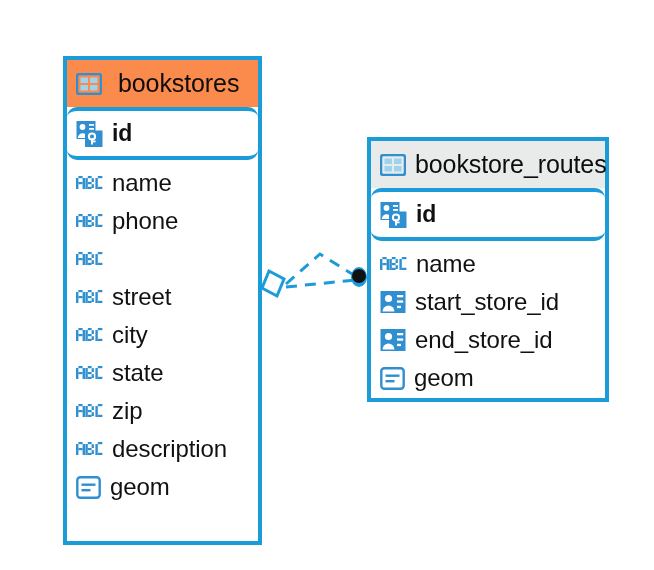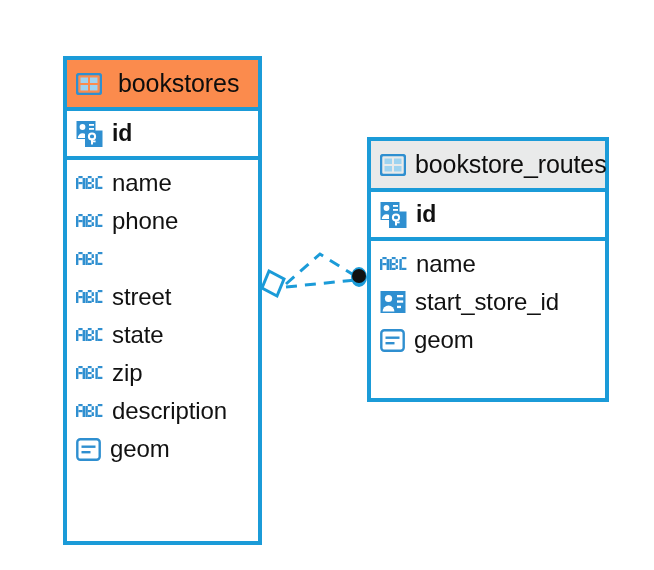--- a/index.html
+++ b/index.html
@@ -44,20 +44,21 @@
     font-size: 25px;
     color: #0d0d0d;
     line-height: 1;
     letter-spacing: -0.1px;
     white-space: nowrap;
   }
 
   .pk-block {
     border-top: 4px solid #1b9bd8;
     border-bottom: 4px solid #1b9bd8;
+    border-radius: 10px;
   }
   .col-block {
     padding: 4px 12px 5px 0;
   }
 
   .col-row {
     display: flex;
     align-items: center;
     gap: 9px;
     height: 38px;
@@ -226,20 +227,40 @@
             <rect x="15.6" y="3.2" width="2.3" height="3.8"></rect>
               <rect x="15.6" y="9.2" width="2.3" height="3.8"></rect>
             <rect x="19.4" y="3" width="2.4" height="11"></rect>
             <rect x="21.8" y="1" width="4.6" height="2.2"></rect>
               <rect x="21.8" y="11.8" width="4.6" height="2.2"></rect>
           </g>
         </svg>
         <span class="col-name">street</span>
       </div>
 
+      <div class="col-row">
+        <svg class="ico ico-abc" viewBox="0 0 27 16">
+          <g fill="#2f8fd0">
+            <rect x="0" y="3" width="2.4" height="11"></rect>
+              <rect x="6.6" y="3" width="2.4" height="11"></rect>
+            <rect x="2.4" y="1" width="4.2" height="2.2"></rect>
+              <rect x="2.4" y="7" width="4.2" height="2.2"></rect>
+            <rect x="9.4" y="3" width="2.4" height="11"></rect>
+            <rect x="11.8" y="1" width="3.8" height="2.2"></rect>
+              <rect x="11.8" y="7" width="3.8" height="2.2"></rect>
+            <rect x="11.8" y="11.8" width="3.8" height="2.2"></rect>
+            <rect x="15.6" y="3.2" width="2.3" height="3.8"></rect>
+              <rect x="15.6" y="9.2" width="2.3" height="3.8"></rect>
+            <rect x="19.4" y="3" width="2.4" height="11"></rect>
+            <rect x="21.8" y="1" width="4.6" height="2.2"></rect>
+              <rect x="21.8" y="11.8" width="4.6" height="2.2"></rect>
+          </g>
+        </svg>
+        <span class="col-name">city</span>
+      </div>
 
       <div class="col-row">
         <svg class="ico ico-abc" viewBox="0 0 27 16">
           <g fill="#2f8fd0">
             <rect x="0" y="3" width="2.4" height="11"></rect>
               <rect x="6.6" y="3" width="2.4" height="11"></rect>
             <rect x="2.4" y="1" width="4.2" height="2.2"></rect>
               <rect x="2.4" y="7" width="4.2" height="2.2"></rect>
             <rect x="9.4" y="3" width="2.4" height="11"></rect>
             <rect x="11.8" y="1" width="3.8" height="2.2"></rect>
@@ -367,20 +388,31 @@
           <rect x="0.5" y="1" width="25" height="22" fill="#2f8fd0"></rect>
           <circle cx="8.5" cy="8.5" r="3.6" fill="#ffffff"></circle>
           <path d="M 2.6 21.5 a 5.9 5.9 0 0 1 11.8 0 z" fill="#ffffff"></path>
           <rect x="17" y="5" width="6.2" height="2.3" fill="#ffffff"></rect>
           <rect x="17" y="10.4" width="6.2" height="2.3" fill="#ffffff"></rect>
           <rect x="17" y="15.8" width="4" height="2.3" fill="#ffffff"></rect>
         </svg>
         <span class="col-name">start_store_id</span>
       </div>
 
+      <div class="col-row">
+        <svg class="ico ico-fk" viewBox="0 0 26 24">
+          <rect x="0.5" y="1" width="25" height="22" fill="#2f8fd0"></rect>
+          <circle cx="8.5" cy="8.5" r="3.6" fill="#ffffff"></circle>
+          <path d="M 2.6 21.5 a 5.9 5.9 0 0 1 11.8 0 z" fill="#ffffff"></path>
+          <rect x="17" y="5" width="6.2" height="2.3" fill="#ffffff"></rect>
+          <rect x="17" y="10.4" width="6.2" height="2.3" fill="#ffffff"></rect>
+          <rect x="17" y="15.8" width="4" height="2.3" fill="#ffffff"></rect>
+        </svg>
+        <span class="col-name">end_store_id</span>
+      </div>
 
       <div class="col-row">
         <svg class="ico ico-geom" viewBox="0 0 25 23">
           <rect x="1.3" y="1.3" width="22.4" height="20.4" rx="3" fill="none" stroke="#2f8fd0" stroke-width="2.4"></rect>
           <rect x="5.5" y="7.5" width="14" height="2.4" fill="#2f8fd0"></rect>
           <rect x="5.5" y="13" width="9" height="2.4" fill="#2f8fd0"></rect>
         </svg>
         <span class="col-name">geom</span>
       </div>
 

